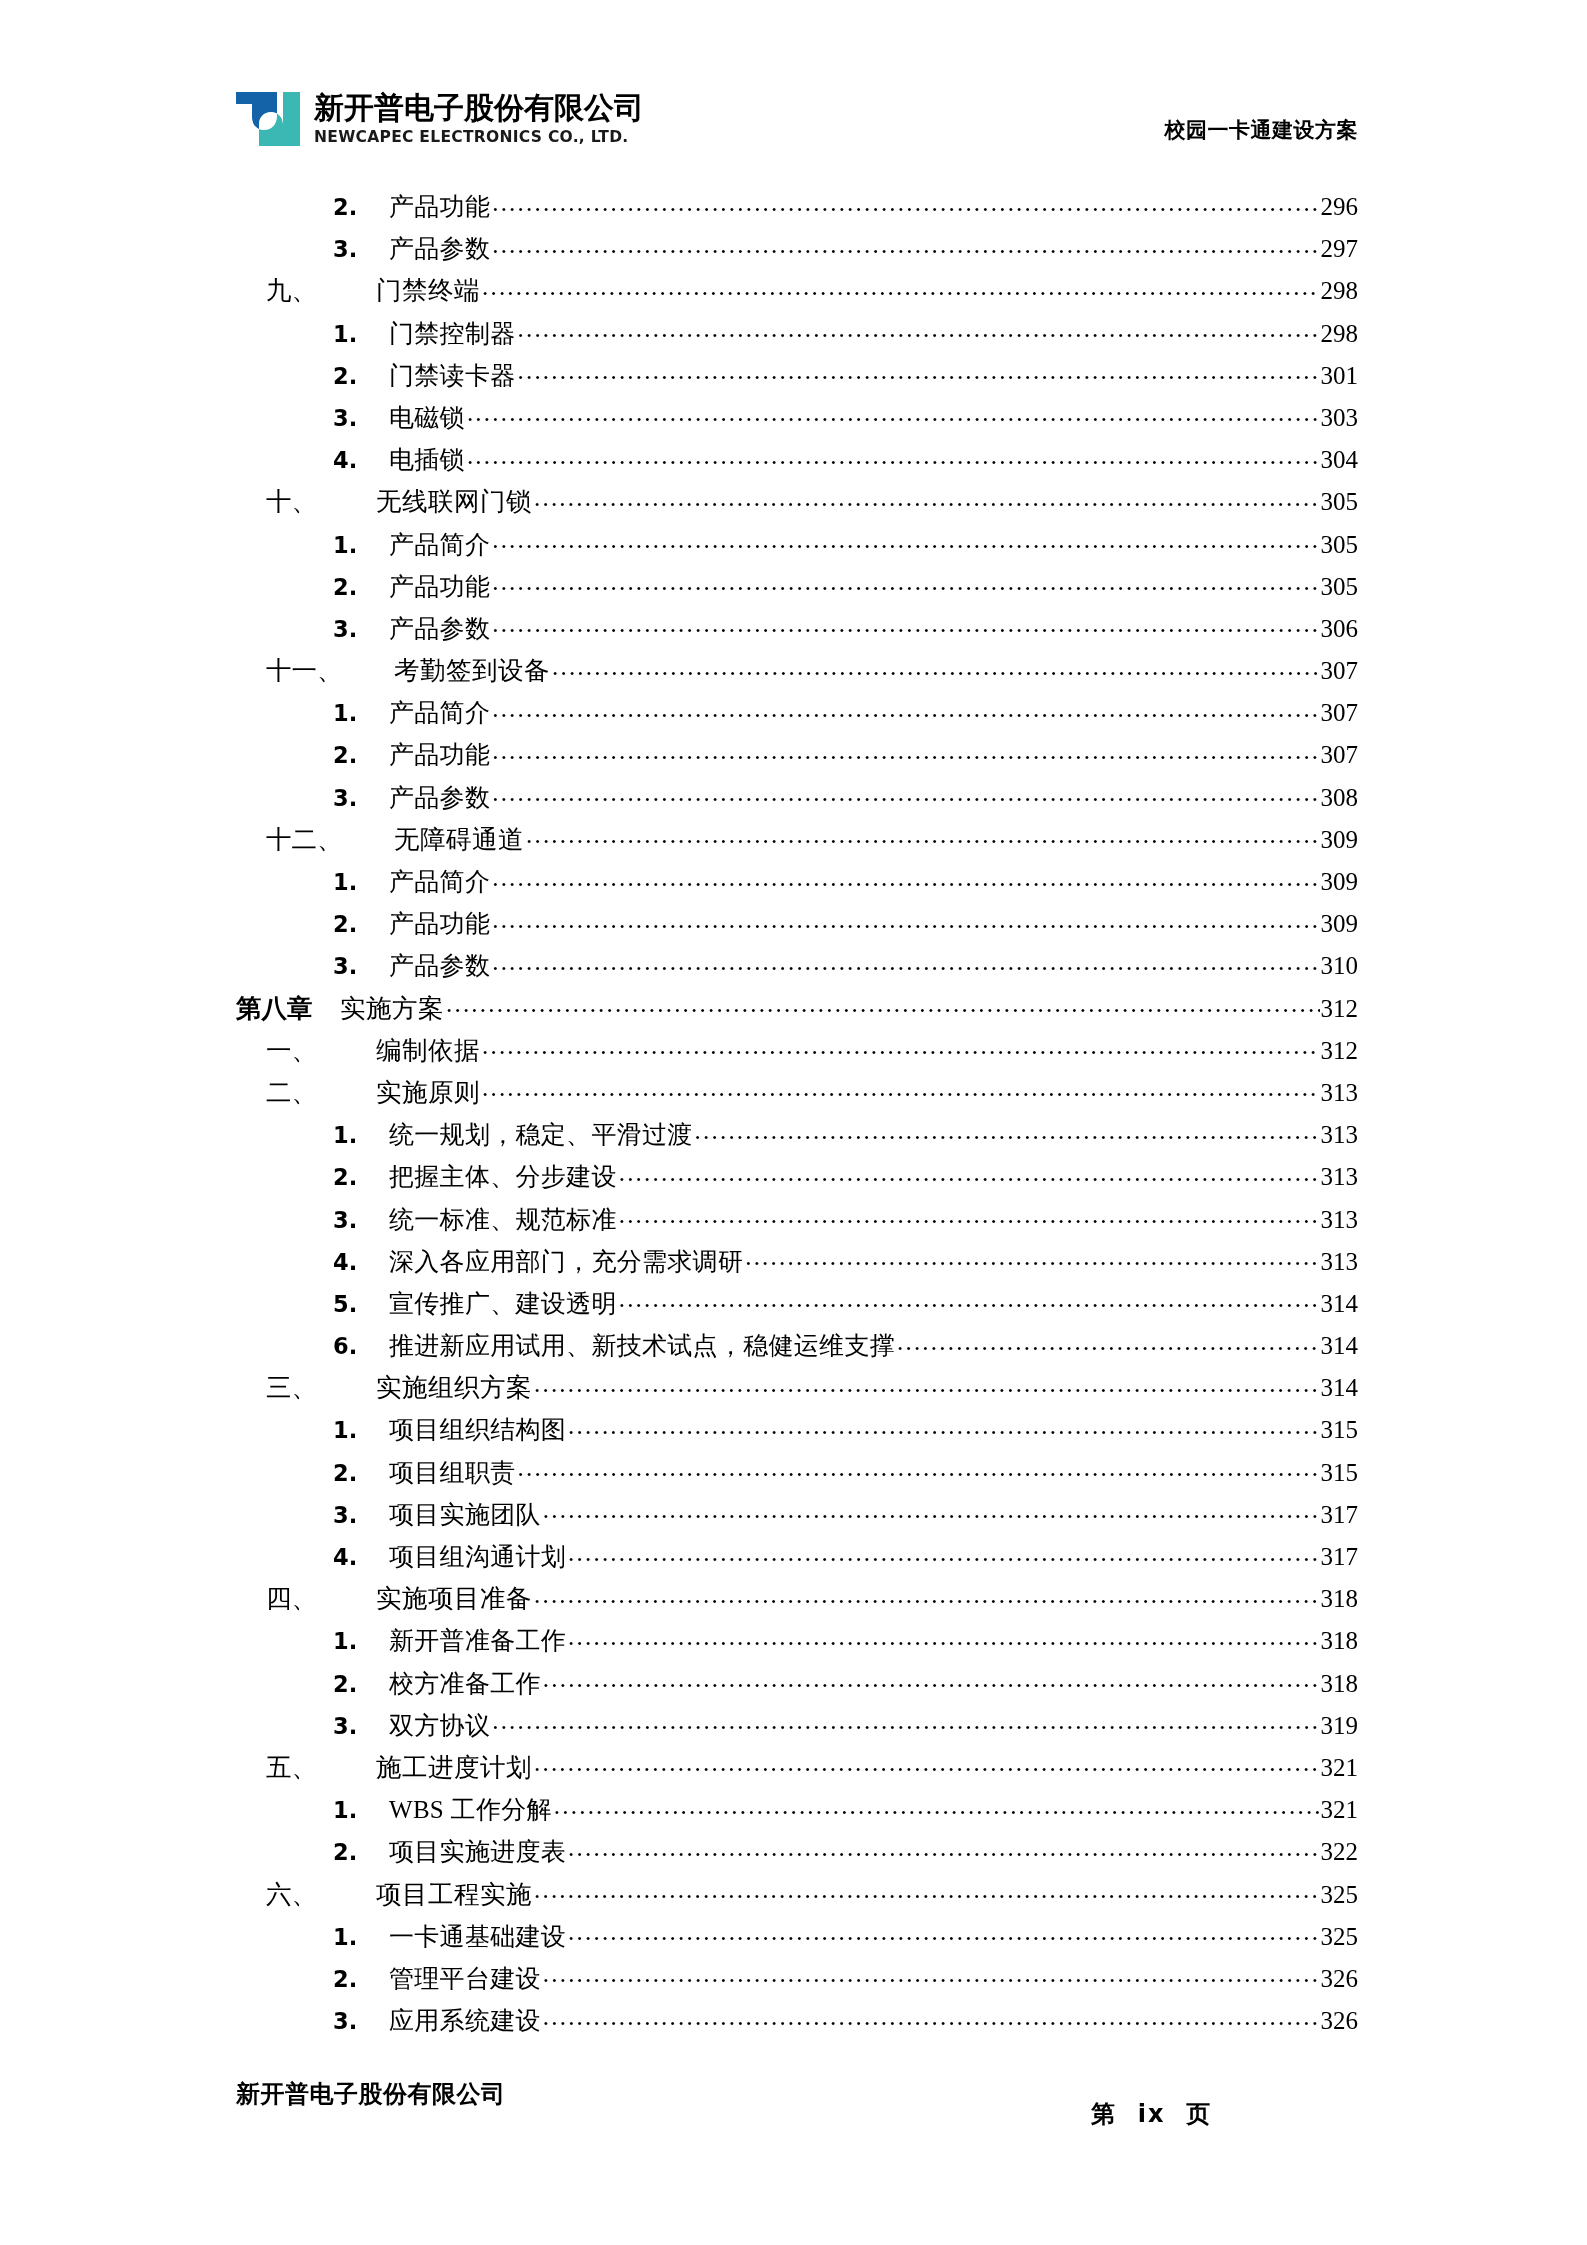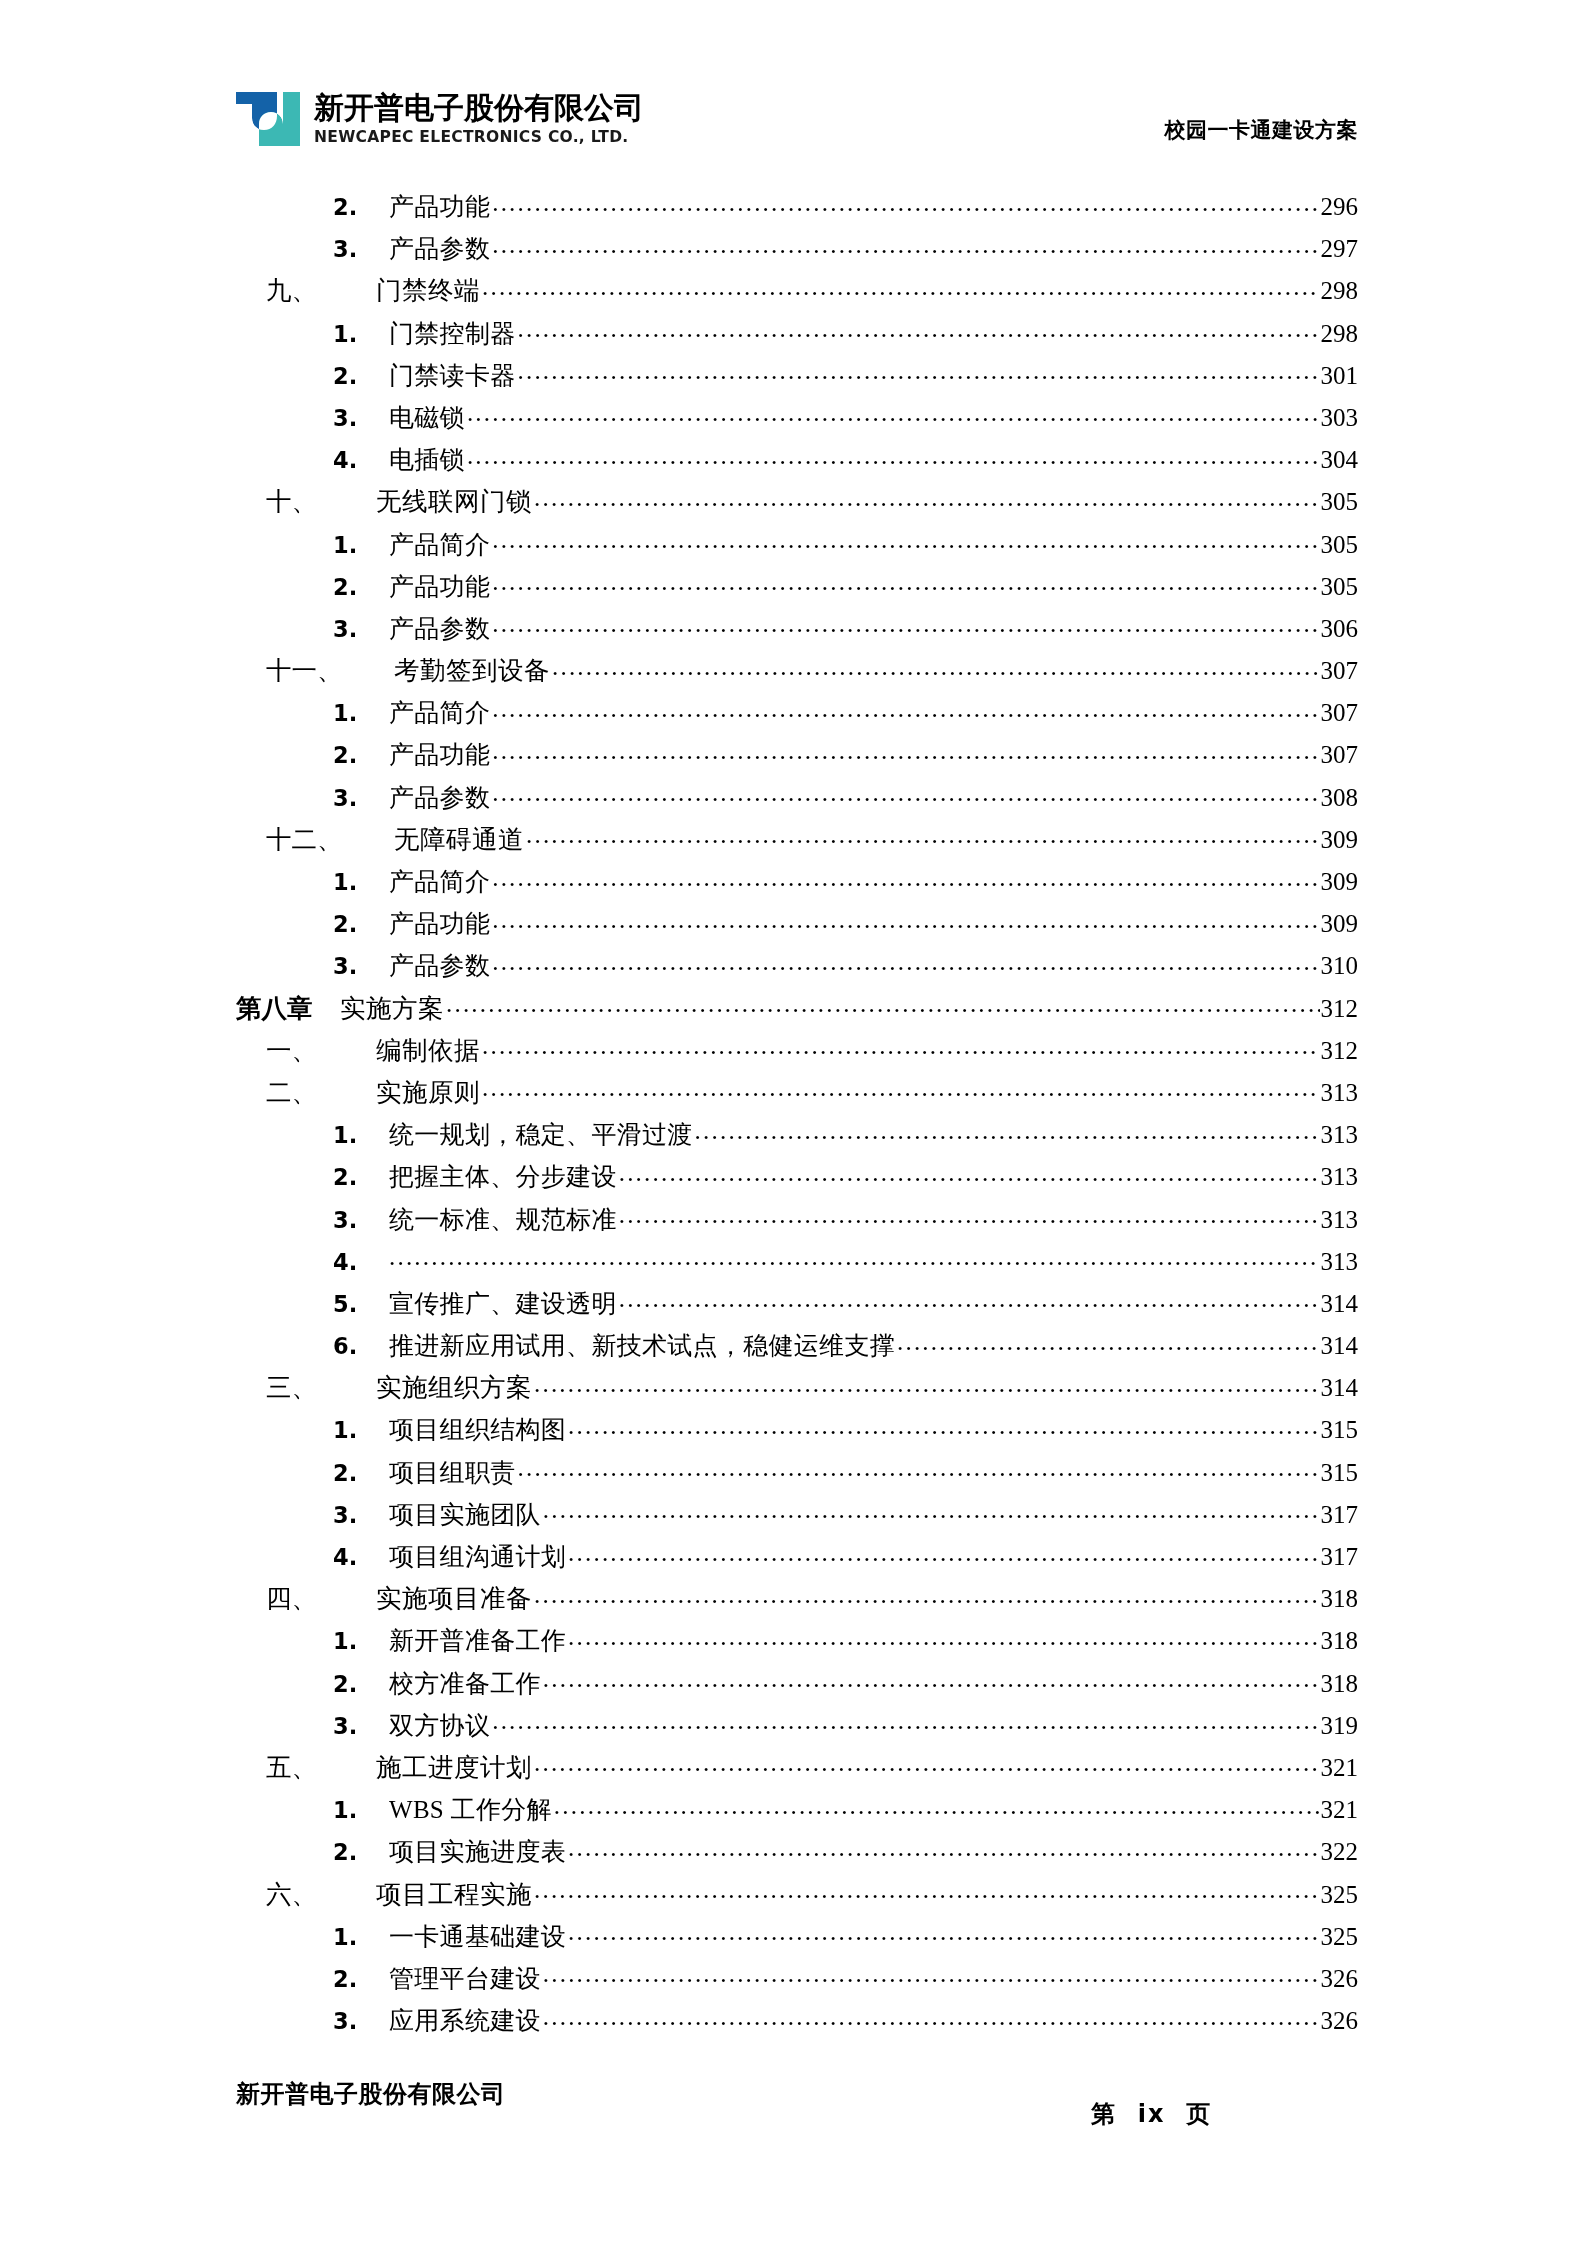--- a/index.html
+++ b/index.html
@@ -363,20 +363,21 @@
         <span class="toc-page">313</span>
       </div>
       <div class="toc-row lvl-item">
         <span class="toc-num">3.</span>
         <span class="toc-title">统一标准、规范标准</span>
         <span class="toc-leader"></span>
         <span class="toc-page">313</span>
       </div>
       <div class="toc-row lvl-item">
         <span class="toc-num">4.</span>
+        <span class="toc-title">深入各应用部门，充分需求调研</span>
         <span class="toc-leader"></span>
         <span class="toc-page">313</span>
       </div>
       <div class="toc-row lvl-item">
         <span class="toc-num">5.</span>
         <span class="toc-title">宣传推广、建设透明</span>
         <span class="toc-leader"></span>
         <span class="toc-page">314</span>
       </div>
       <div class="toc-row lvl-item">

